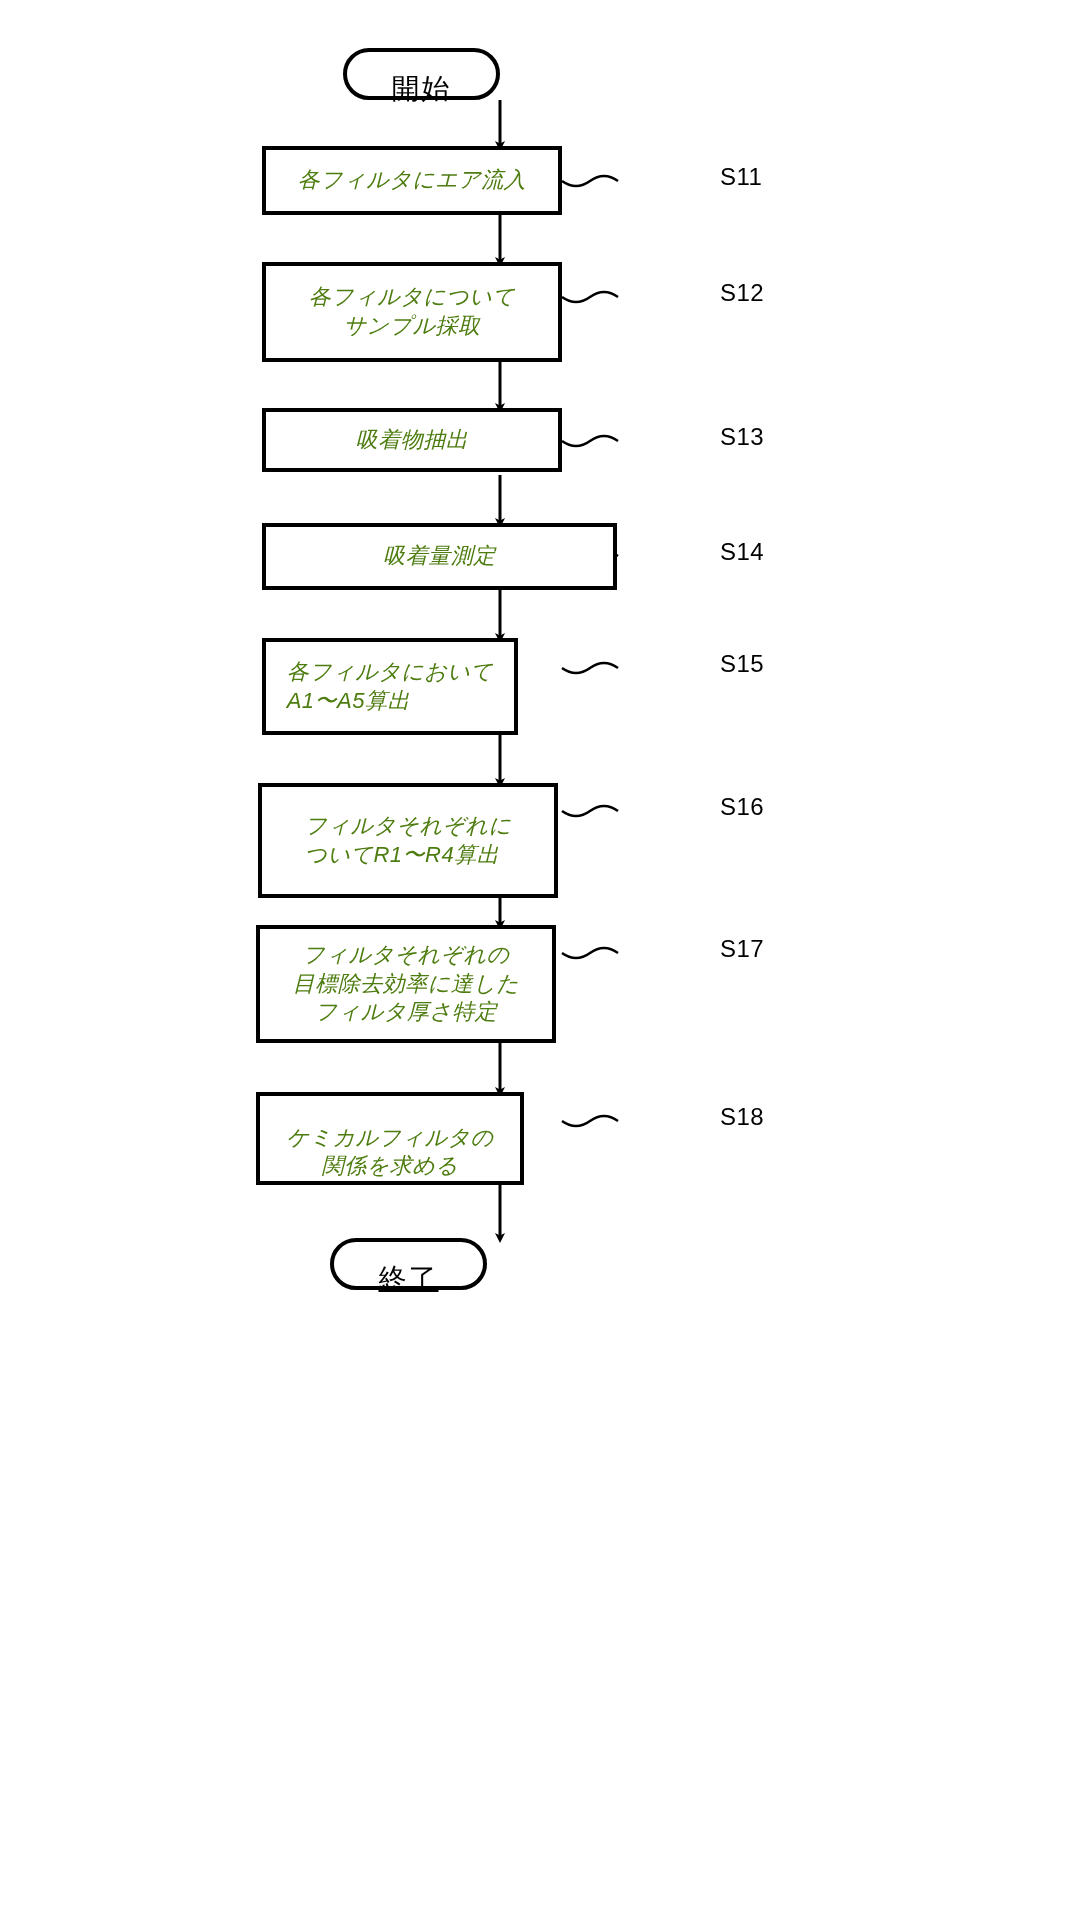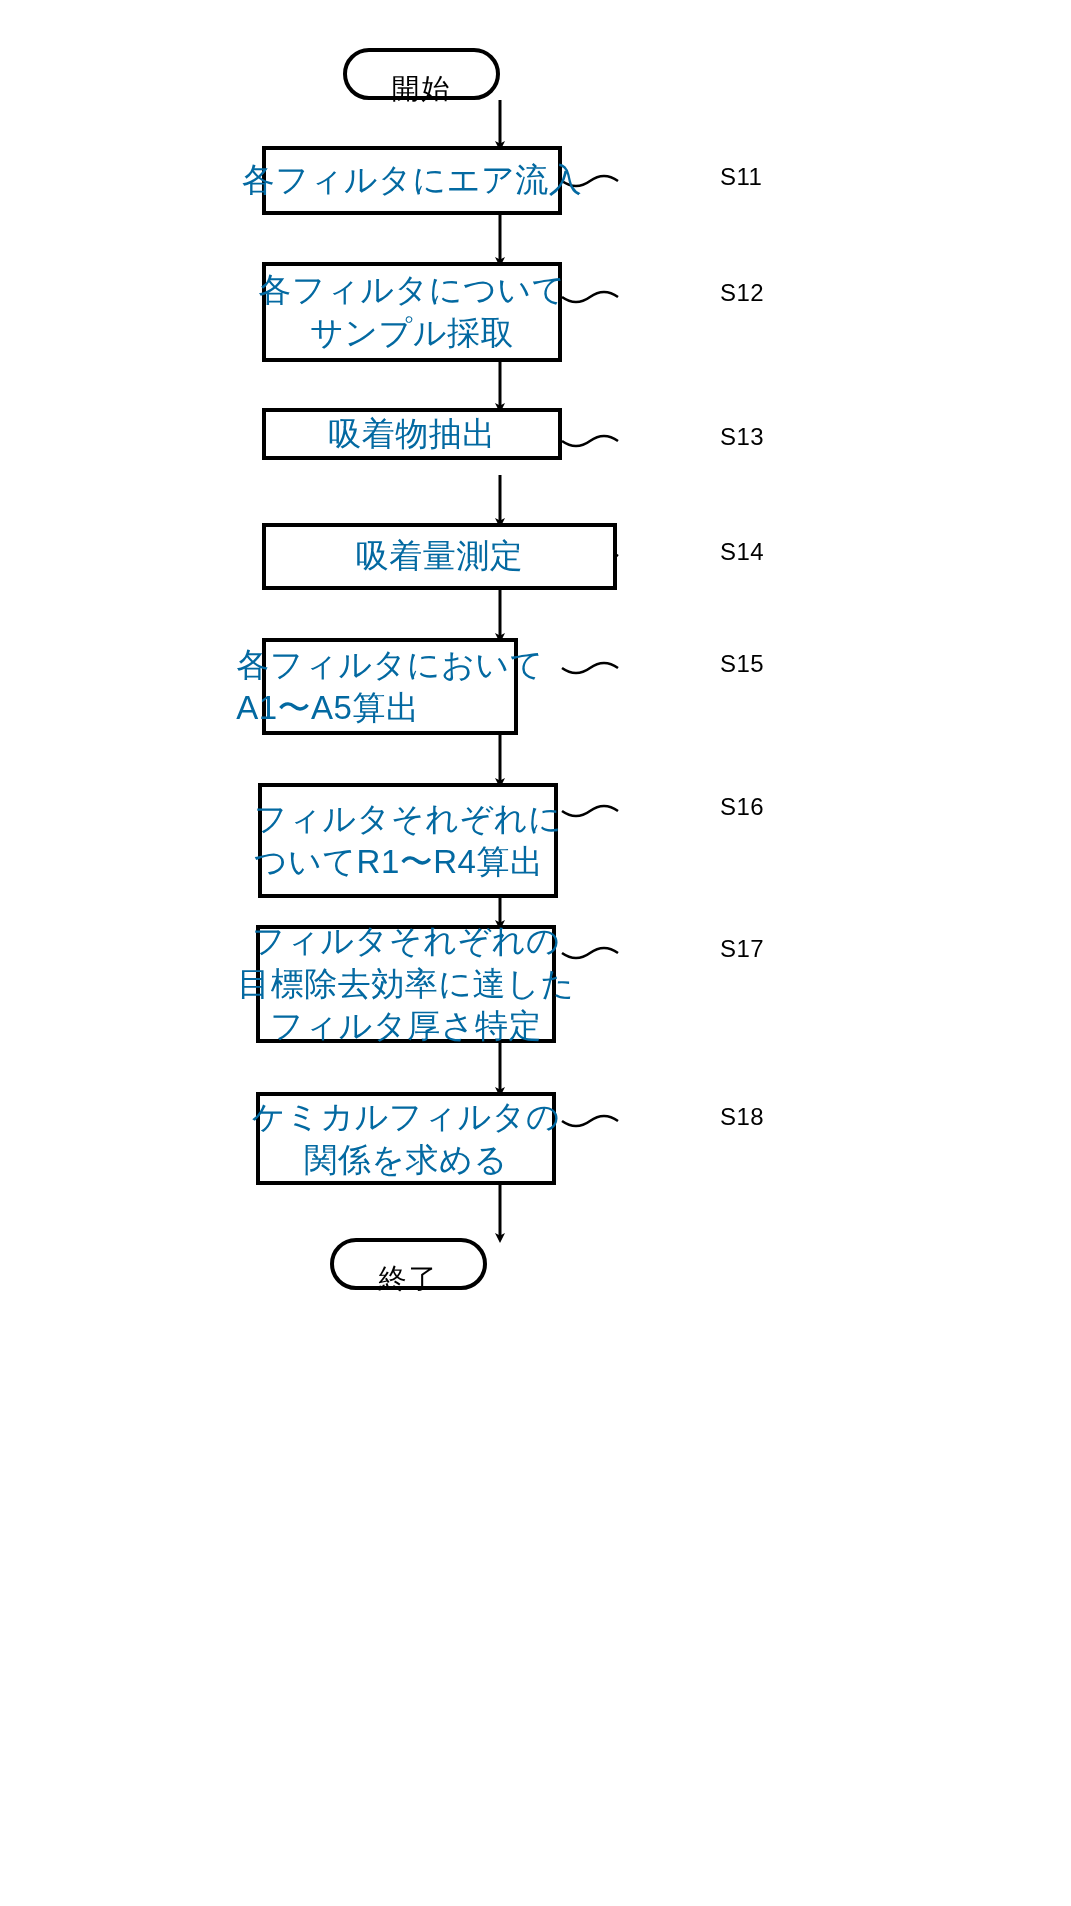--- a/index.html
+++ b/index.html
@@ -40,26 +40,27 @@
     position: absolute;
     border: 4px solid #000000;
     background: #ffffff;
     box-sizing: border-box;
     border-radius: 999px;
     display: flex;
     align-items: center;
     justify-content: center;
   }
   .node-text {
-    font-size: 33px;
+    font-size: 22px;
     line-height: 1.30;
     letter-spacing: 0.5px;
     white-space: pre;
     text-align: center;
-    color: #0369a1;
+    color: #4d7c0f;
+    font-style: italic;
   }
   .node-text.align-left {
     text-align: left;
   }
   .terminal-text {
     font-size: 28px;
     letter-spacing: 2px;
     color: #000000;
     margin-top: 29px;
   }
@@ -119,21 +120,21 @@
     <span class="node-text">各フィルタにエア流入</span>
   </div>
   <span class="step-label" style="left:720px; top:163px;">S11</span>
 
   <div class="node-box" style="left:262px; top:262px; width:300px; height:100px;">
     <span class="node-text">各フィルタについて
 サンプル採取</span>
   </div>
   <span class="step-label" style="left:720px; top:279px;">S12</span>
 
-  <div class="node-box" style="left:262px; top:408px; width:300px; height:52px;">
+  <div class="node-box" style="left:262px; top:408px; width:300px; height:64px;">
     <span class="node-text">吸着物抽出</span>
   </div>
   <span class="step-label" style="left:720px; top:423px;">S13</span>
 
   <div class="node-box" style="left:262px; top:523px; width:355px; height:67px;">
     <span class="node-text">吸着量測定</span>
   </div>
   <span class="step-label" style="left:720px; top:538px;">S14</span>
 
   <div class="node-box" style="left:262px; top:638px; width:256px; height:97px;">
@@ -148,23 +149,23 @@
   </div>
   <span class="step-label" style="left:720px; top:793px;">S16</span>
 
   <div class="node-box" style="left:256px; top:925px; width:300px; height:118px;">
     <span class="node-text">フィルタそれぞれの
 目標除去効率に達した
 フィルタ厚さ特定</span>
   </div>
   <span class="step-label" style="left:720px; top:935px;">S17</span>
 
-  <div class="node-box" style="left:256px; top:1092px; width:300px; height:93px;">
+  <div class="node-box" style="left:256px; top:1092px; width:268px; height:93px;justify-content:flex-end;">
     <span class="node-text">ケミカルフィルタの
 関係を求める</span>
   </div>
   <span class="step-label" style="left:720px; top:1103px;">S18</span>
 
-  <div class="node-terminal" style="left:330px; top:1238px; width:157px; height:52px;">
+  <div class="node-terminal" style="left:330px; top:1238px; width:157px; height:52px;text-decoration:underline;">
     <span class="terminal-text">終了</span>
   </div>
 
 </div>
 
 </body></html>

